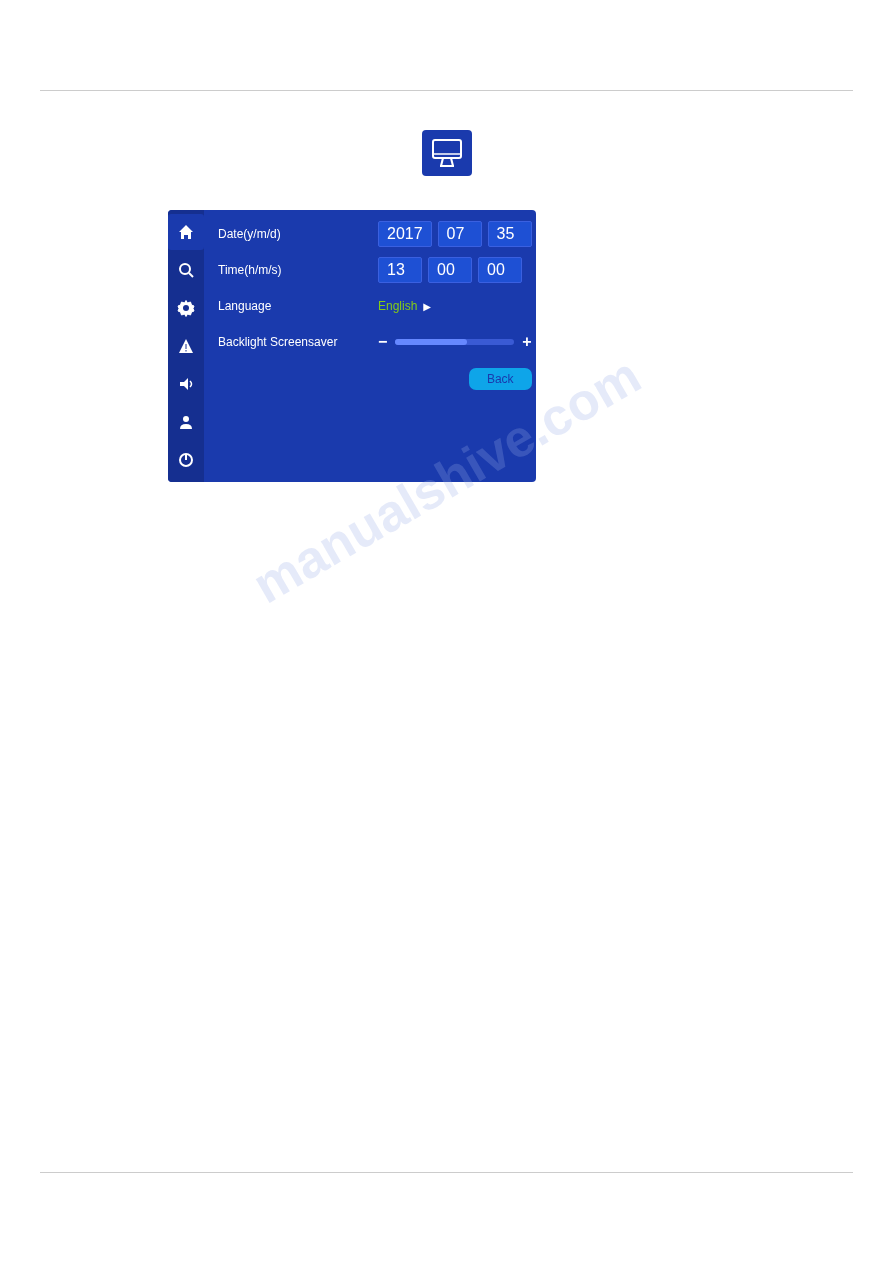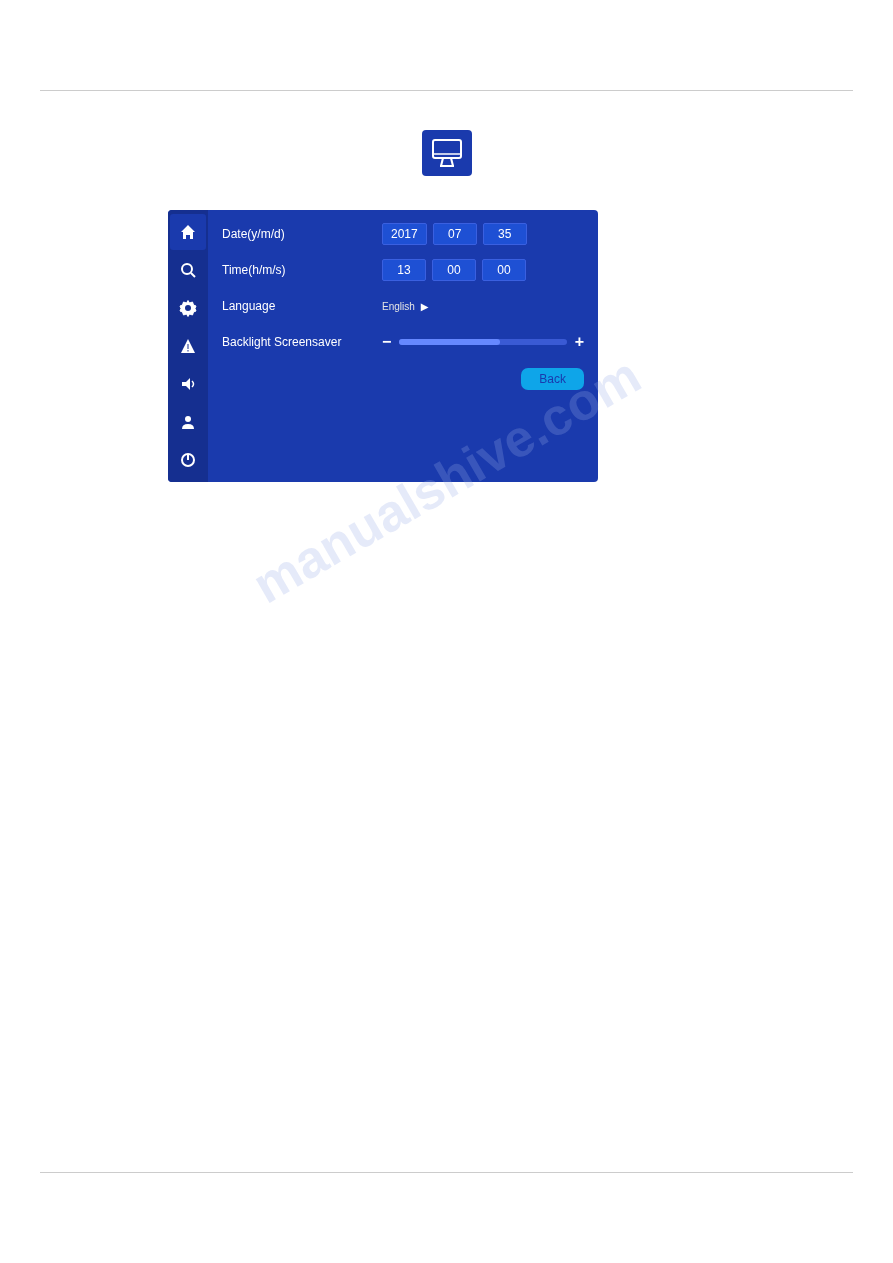--- a/index.html
+++ b/index.html
@@ -50,21 +50,21 @@
 
     .monitor-svg {
       width: 34px;
       height: 34px;
     }
 
     .ui-panel {
       position: absolute;
       top: 210px;
       left: 168px;
-      width: 430px;
+      width: 368px;
       background: #1a3aad;
       border-radius: 4px;
       overflow: hidden;
       display: flex;
     }
 
     
     .sidebar {
       width: 40px;
       background: #152f90;
@@ -116,36 +116,35 @@
     .setting-values {
       display: flex;
       gap: 6px;
       align-items: center;
     }
 
     .value-box {
       background: #1e50d4;
       border: 1px solid #3a60e0;
       color: #ffffff;
-      font-size: 12px;
-      text-align: center;
+      font-size: 16px;
       padding: 3px 8px;
       min-width: 44px;
       border-radius: 2px;
     }
 
     .language-row {
       display: flex;
       align-items: center;
       gap: 6px;
     }
 
     .language-text {
-      color: #e5e5e5;
-      font-size: 10px;
+      color: #84cc16;
+      font-size: 12px;
     }
 
     .language-arrow {
       color: #ffffff;
       font-size: 10px;
     }
 
     .screensaver-box {
       background: #1e50d4;
       border: 1px solid #3a60e0;

